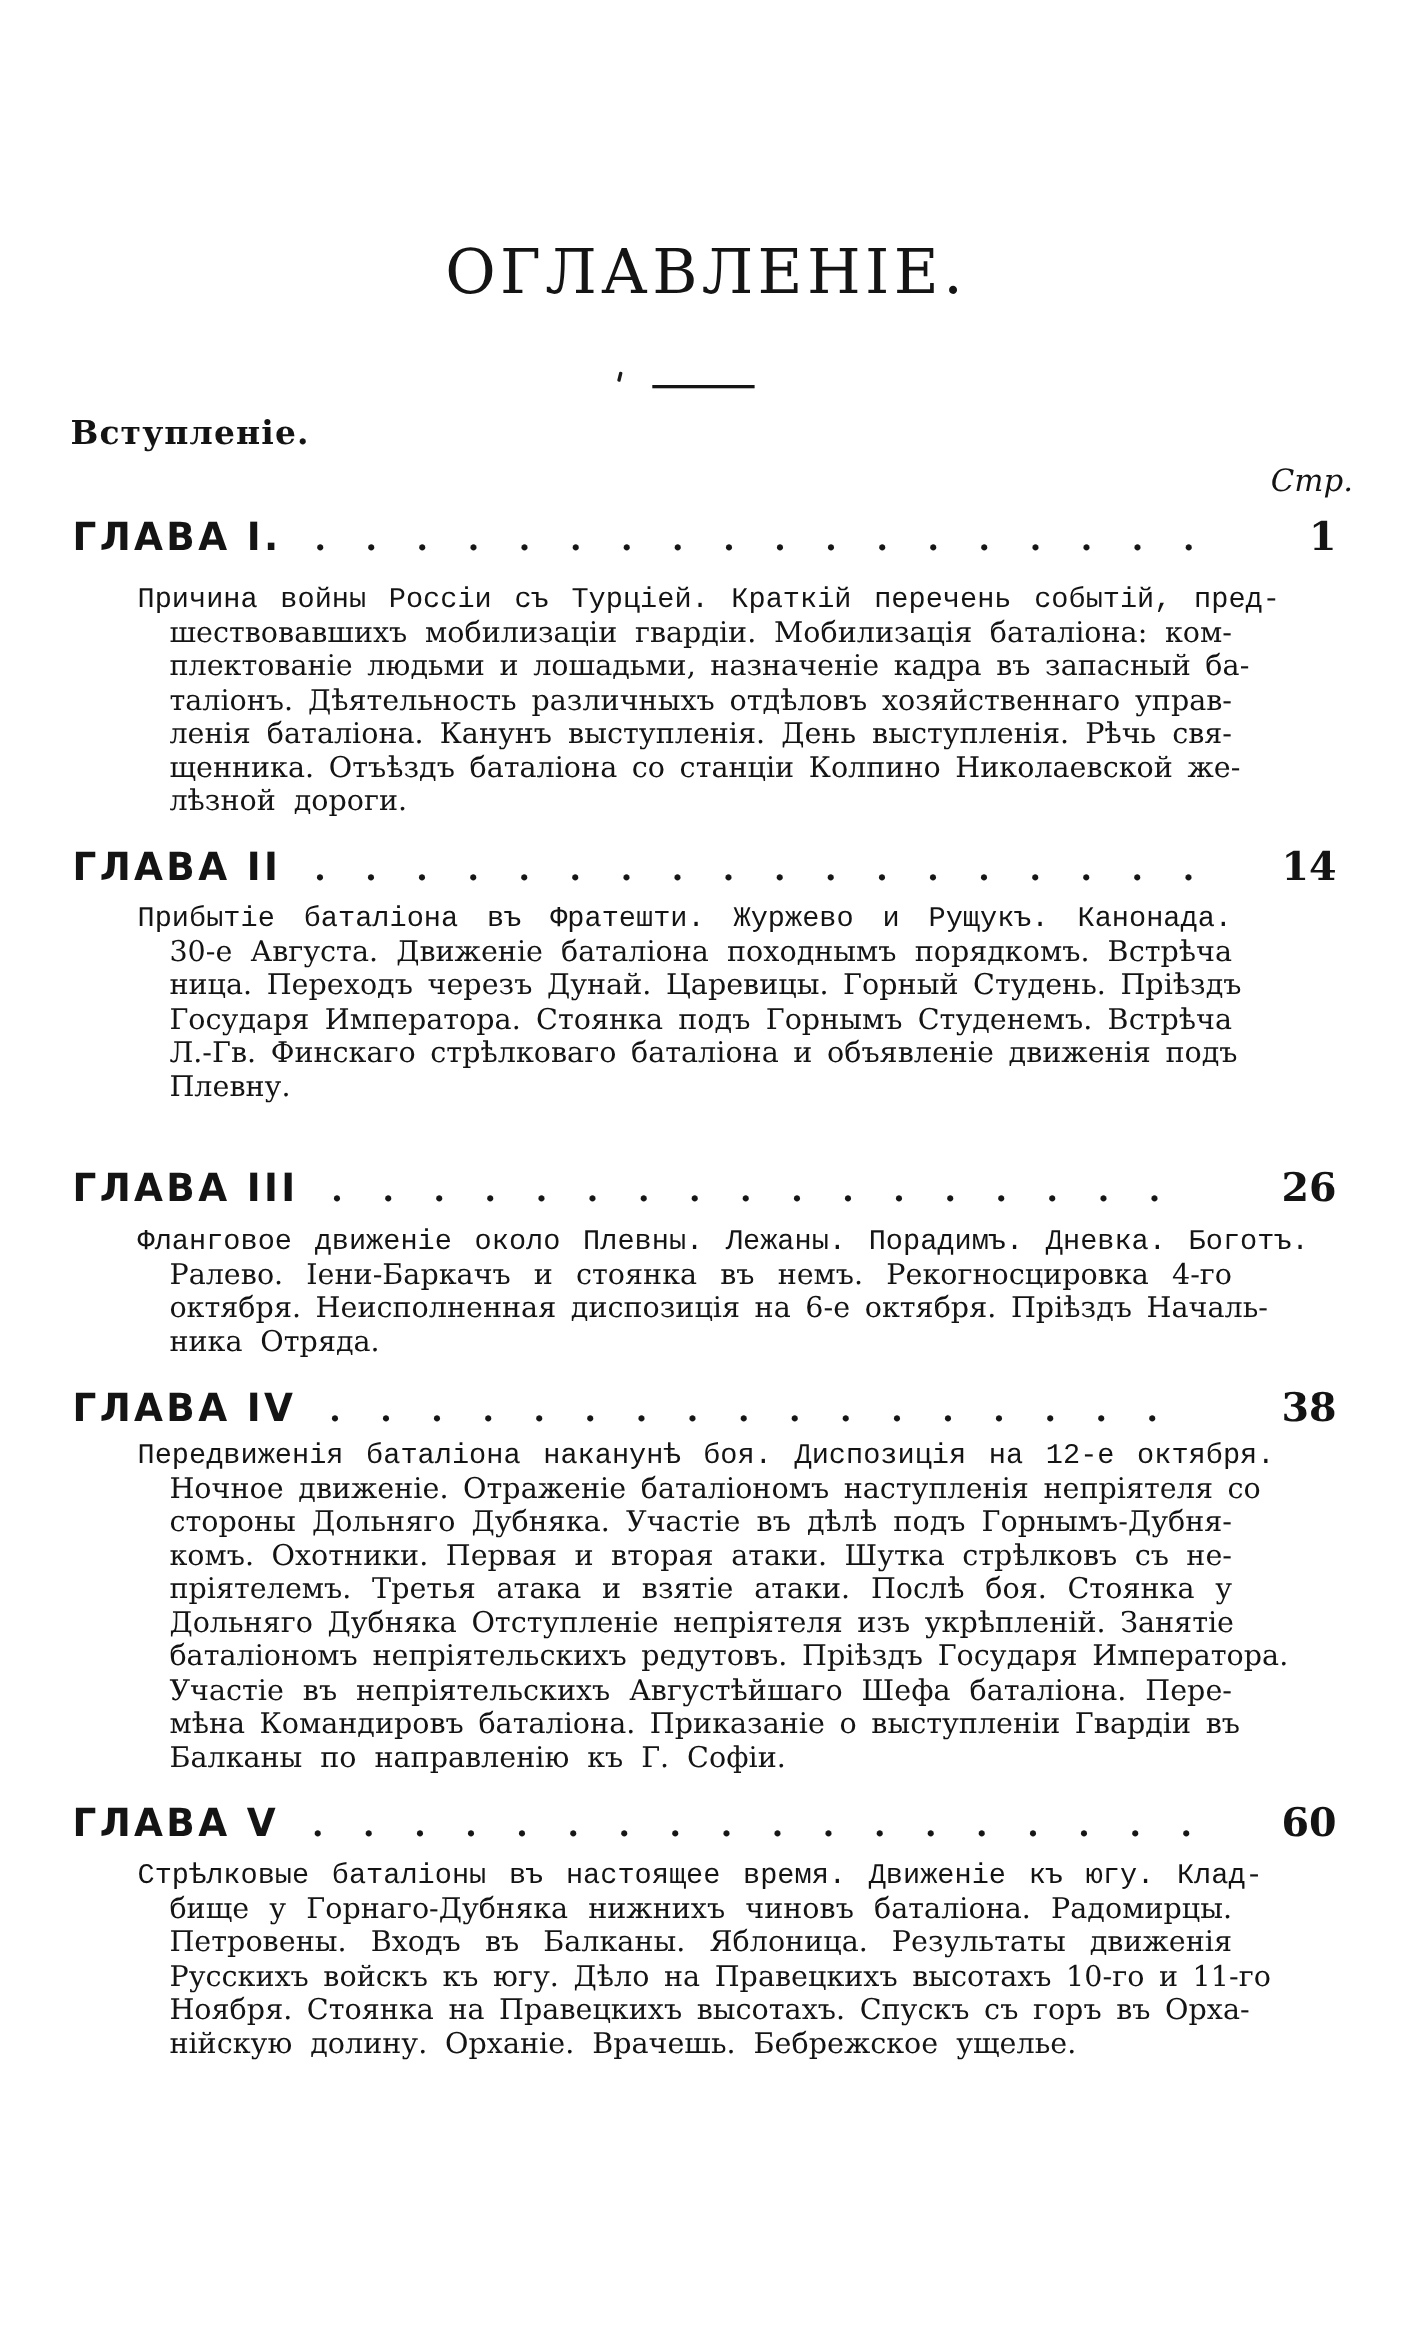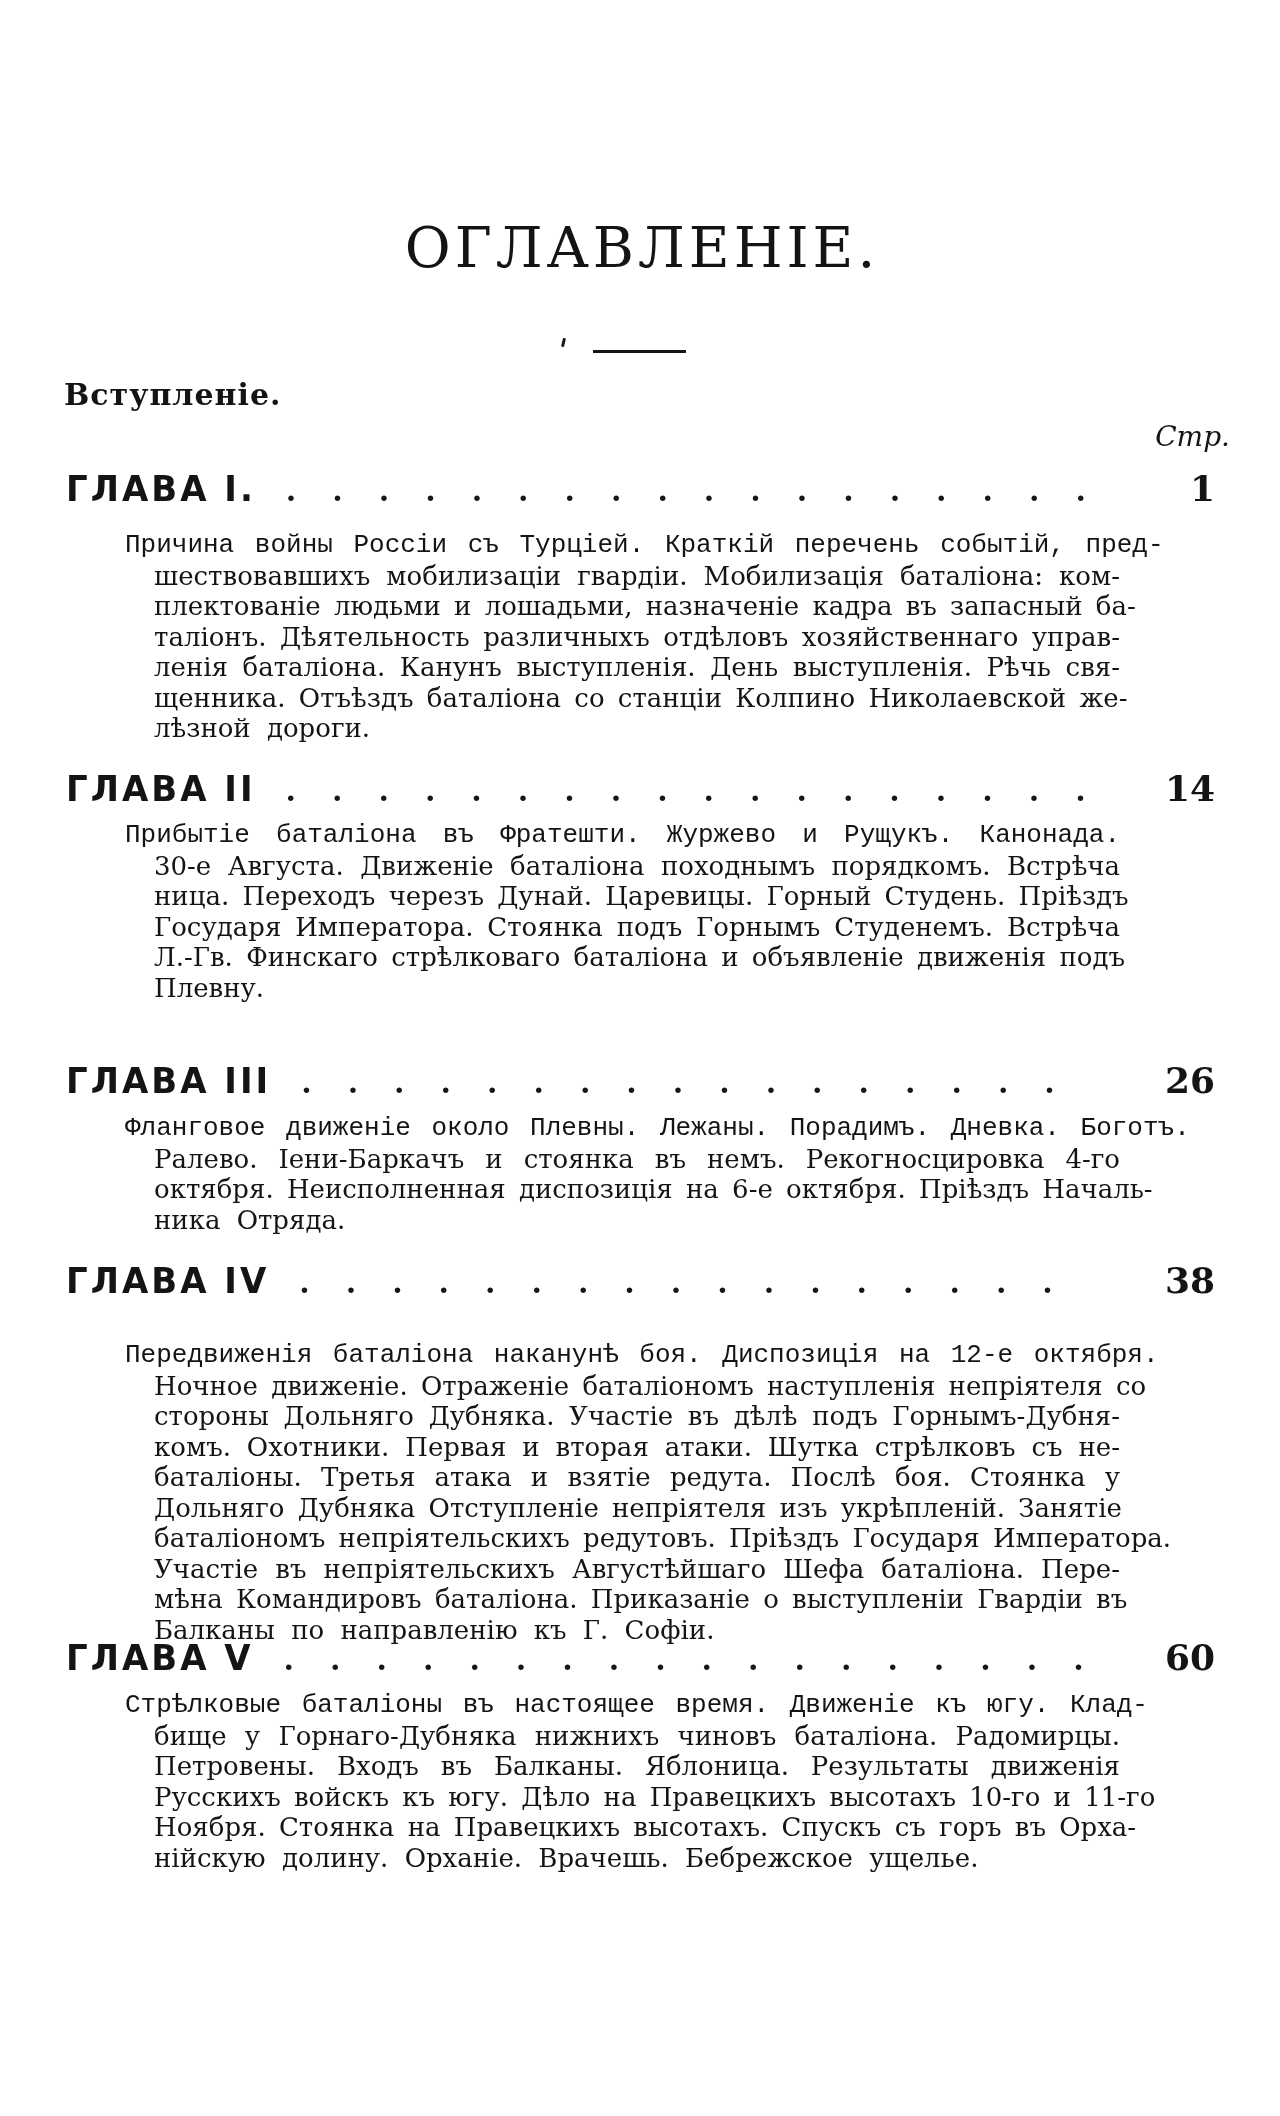--- a/index.html
+++ b/index.html
@@ -153,26 +153,26 @@
       <div class="summary-line first">Фланговое движеніе около Плевны. Лежаны. Порадимъ. Дневка. Боготъ.</div>
       <div class="summary-line">Ралево. Іени-Баркачъ и стоянка въ немъ. Рекогносцировка 4-го</div>
       <div class="summary-line">октября. Неисполненная диспозиція на 6-е октября. Пріѣздъ Началь-</div>
       <div class="summary-line last">ника Отряда.</div>
     </div>
     <div class="abs chapter-heading-row" style="top: 1259px;">
       <span class="chapter-label">ГЛАВА IV</span>
       <span class="dot-leader">..........................</span>
       <span class="chapter-page-number">38</span>
     </div>
-    <div class="abs chapter-summary" style="top: 1340px;">
+    <div class="abs chapter-summary" style="top: 1308px;">
       <div class="summary-line first">Передвиженія баталіона наканунѣ боя. Диспозиція на 12-е октября.</div>
       <div class="summary-line">Ночное движеніе. Отраженіе баталіономъ наступленія непріятеля со</div>
       <div class="summary-line">стороны Дольняго Дубняка. Участіе въ дѣлѣ подъ Горнымъ-Дубня-</div>
       <div class="summary-line">комъ. Охотники. Первая и вторая атаки. Шутка стрѣлковъ съ не-</div>
-      <div class="summary-line">баталіоны. Третья атака и взятіе редута. Послѣ боя. Стоянка у</div>
+      <div class="summary-line">пріятелемъ. Третья атака и взятіе атаки. Послѣ боя. Стоянка у</div>
       <div class="summary-line">Дольняго Дубняка Отступленіе непріятеля изъ укрѣпленій. Занятіе</div>
       <div class="summary-line">баталіономъ непріятельскихъ редутовъ. Пріѣздъ Государя Императора.</div>
       <div class="summary-line">Участіе въ непріятельскихъ Августѣйшаго Шефа баталіона. Пере-</div>
       <div class="summary-line">мѣна Командировъ баталіона. Приказаніе о выступленіи Гвардіи въ</div>
       <div class="summary-line last">Балканы по направленію къ Г. Софіи.</div>
     </div>
     <div class="abs chapter-heading-row" style="top: 1636px;">
       <span class="chapter-label">ГЛАВА V</span>
       <span class="dot-leader">..........................</span>
       <span class="chapter-page-number">60</span>

